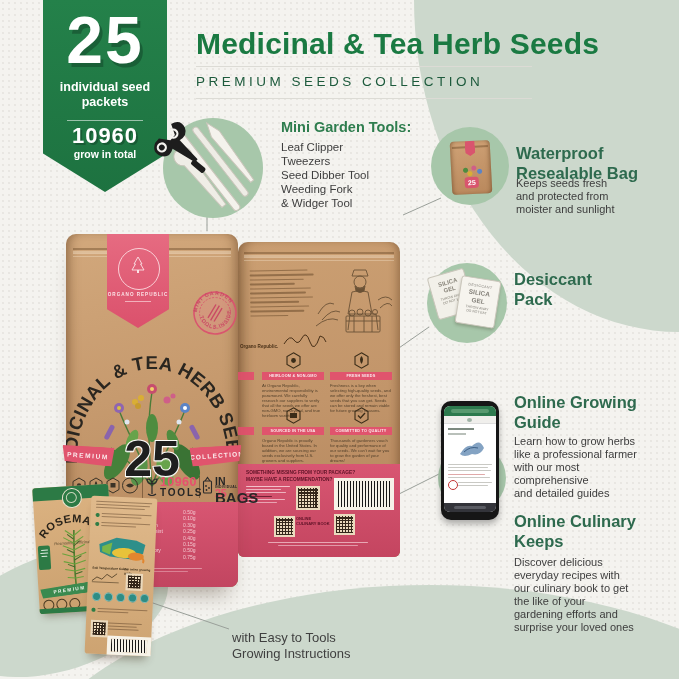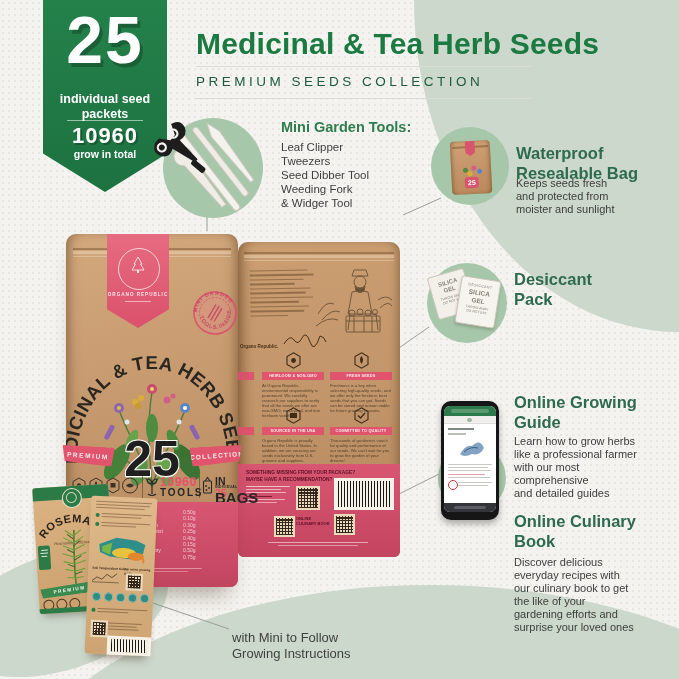--- a/index.html
+++ b/index.html
@@ -47,21 +47,21 @@
     <line x1="441" y1="198" x2="403" y2="215" stroke="#9aa09a" stroke-width="1"></line>
     <line x1="429" y1="327" x2="396" y2="350" stroke="#9aa09a" stroke-width="1"></line>
     <line x1="439" y1="474" x2="397" y2="495" stroke="#9aa09a" stroke-width="1"></line>
     <line x1="150" y1="602" x2="229" y2="629" stroke="#9aa09a" stroke-width="1"></line>
   </svg>
 
   <div class="abs" style="left:43px;top:0;width:124px;height:192px;background:linear-gradient(180deg,#24814a,#1d7240);
               clip-path:polygon(0 0,100% 0,100% 80%,50% 100%,0 80%);text-align:center;color:#fff;">
     <div class="abs" style="left:0;right:0;top:2px;font-size:66px;font-weight:900;letter-spacing:2px;
                 text-shadow:3px 4px 0 rgba(15,60,35,.45);">25</div>
-    <div class="abs pre" style="left:0;right:0;top:92px;font-size:12.5px;font-weight:bold;line-height:15px;">individual seed
+    <div class="abs pre" style="left:0;right:0;top:80px;font-size:12.5px;font-weight:bold;line-height:15px;">individual seed
 packets</div>
     <div class="abs" style="left:24px;right:24px;top:120px;height:1px;background:rgba(255,255,255,.55);"></div>
     <div class="abs" style="left:0;right:0;top:123px;font-size:22px;font-weight:900;letter-spacing:1px;
                 text-shadow:2px 2px 0 rgba(15,60,35,.45);">10960</div>
     <div class="abs" style="left:0;right:0;top:148px;font-size:10.5px;font-weight:bold;">grow in total</div>
   </div>
 
   <div class="abs" style="left:196px;top:27px;font-size:30px;font-weight:bold;color:#1a7a42;letter-spacing:.2px;">Medicinal &amp; Tea Herb Seeds</div>
   <div class="abs" style="left:196px;top:66px;width:336px;height:1px;background:#dcdbd5;"></div>
   <div class="abs" style="left:196px;top:74px;font-size:13.5px;letter-spacing:3.5px;color:#1d5a3c;">PREMIUM SEEDS COLLECTION</div>
@@ -157,21 +157,21 @@
   </div>
   <div class="abs feature-title pre" style="left:514px;top:393px;">Online Growing
 Guide</div>
   <div class="abs feature-body pre" style="left:514px;top:435px;">Learn how to grow herbs
 like a professional farmer
 with our most
 comprehensive
 and detailed guides</div>
 
   <div class="abs feature-title pre" style="left:514px;top:512px;">Online Culinary
-Book</div>
+Keeps</div>
   <div class="abs feature-body pre" style="left:514px;top:556px;">Discover delicious
 everyday recipes with
 our culinary book to get
 the like of your
 gardening efforts and
 surprise your loved ones</div>
 
   <div class="abs kraft-back" style="left:238px;top:242px;width:162px;height:315px;">
     <div class="zip" style="top:10px;"></div>
     <div class="zip" style="top:15px;height:1px;background:rgba(255,244,225,.35);"></div>
@@ -536,16 +536,16 @@
     </div>
     <div class="abs qr" style="left:5px;top:124px;width:13px;height:13px;"></div>
     <div class="abs" style="left:22px;top:126px;width:38px;">
       <div class="scrib2" style="width:90%"></div>
         <div class="scrib2" style="width:75%"></div>
         <div class="scrib2" style="width:82%"></div>
     </div>
     <div class="abs barcode" style="left:22px;top:139px;width:36px;height:13px;"></div>
   </div>
 
-  <div class="abs pre" style="left:232px;top:630px;font-size:13px;color:#3f3f3f;line-height:16px;">with Mini to Follow
+  <div class="abs pre" style="left:232px;top:630px;font-size:13px;color:#3f3f3f;line-height:16px;">with Easy to Tools
 Growing Instructions</div>
 
 </div>
 
 </body></html>

